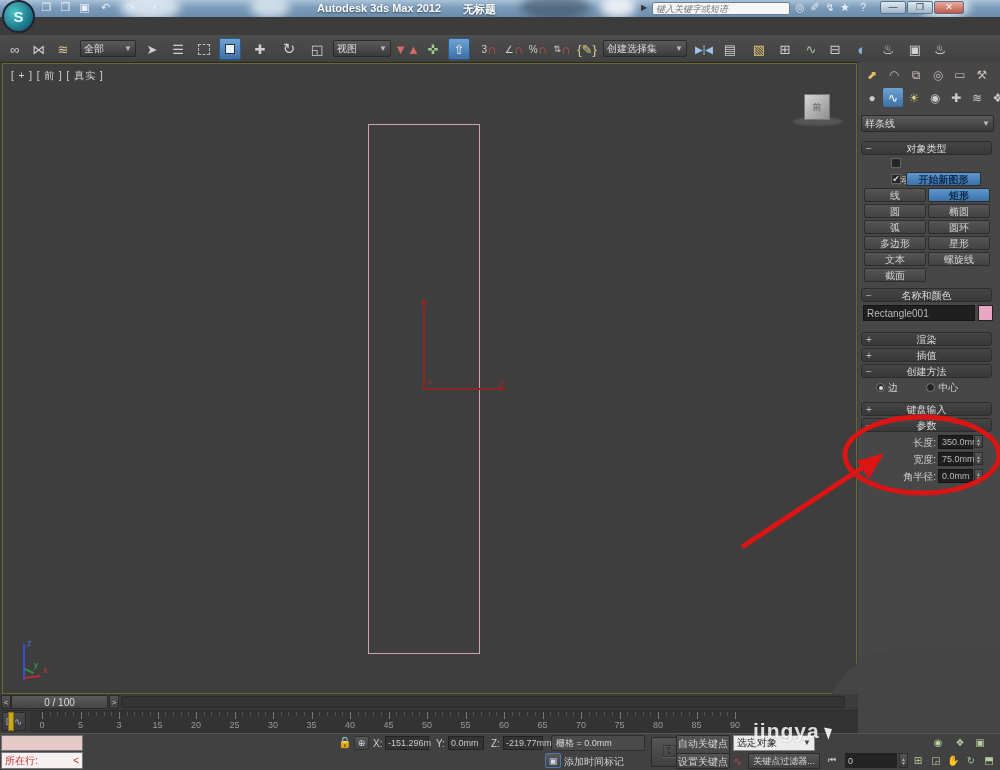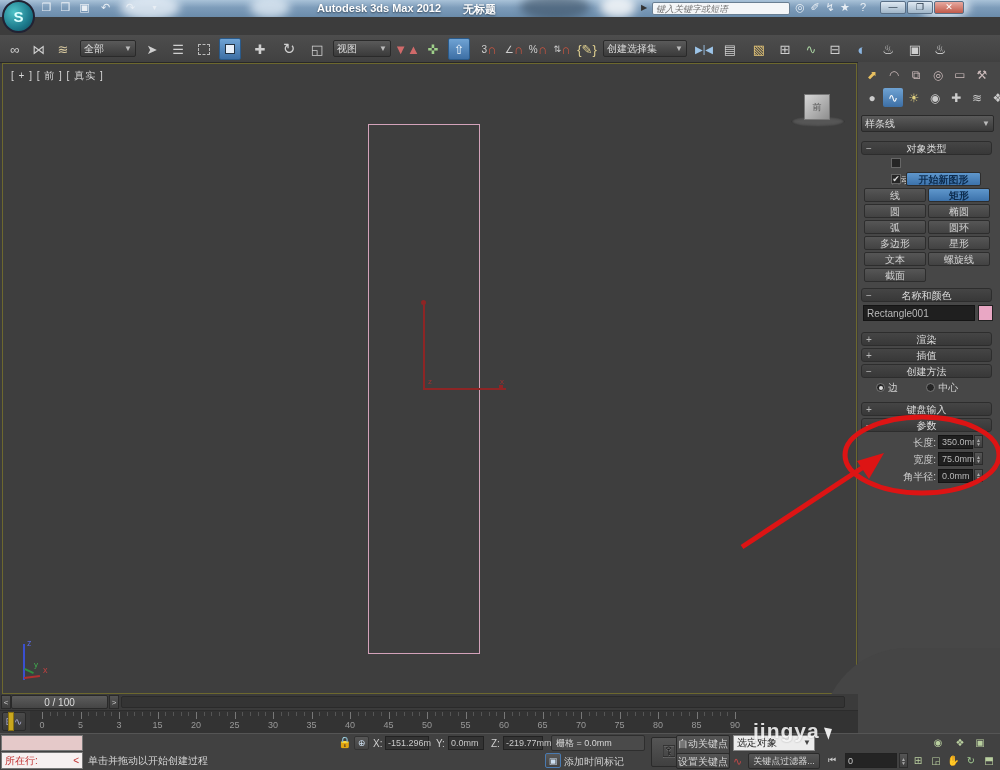--- a/index.html
+++ b/index.html
@@ -403,21 +403,20 @@
   </div>
 
   <div class="abs statusbar">
 
     <div class="abs" style="left:1px;top:1px;width:82px;height:16px;background:#e5c9c9;border:1px solid #777;"></div>
     <div class="abs" style="left:1px;top:18px;width:82px;height:17px;background:#f6f0f0;border:1px solid #777;color:#c03030;font-size:10px;line-height:16px;padding:0 3px;display:flex;justify-content:space-between;">
       <span>所在行:</span>
       <span>&lt;</span>
     </div>
 
-    <div class="abs" style="left:88px;top:19px;width:246px;height:16px;color:#d6d6d6;font-size:10px;line-height:16px;">单击并拖动以开始创建过程</div>
 
     <span class="abs" style="left:338px;top:2px;color:#c9c9c9;font-size:11px;">🔒</span>
     <div class="abs ticon" style="left:354px;top:2px;width:15px;height:14px;font-size:9px;color:#cde;">⊕</div>
     <span class="abs cplabel" style="left:373px;top:4px;">X:</span>
     <span class="abs coordf" style="left:385px;top:2px;width:44px;">-151.296m</span>
     <span class="abs cplabel" style="left:436px;top:4px;">Y:</span>
     <span class="abs coordf" style="left:448px;top:2px;width:36px;">0.0mm</span>
     <span class="abs cplabel" style="left:491px;top:4px;">Z:</span>
     <span class="abs coordf" style="left:503px;top:2px;width:40px;">-219.77mm</span>
     <div class="abs sunken" style="left:551px;top:1px;width:94px;height:16px;font-size:9px;">栅格 = 0.0mm</div>

